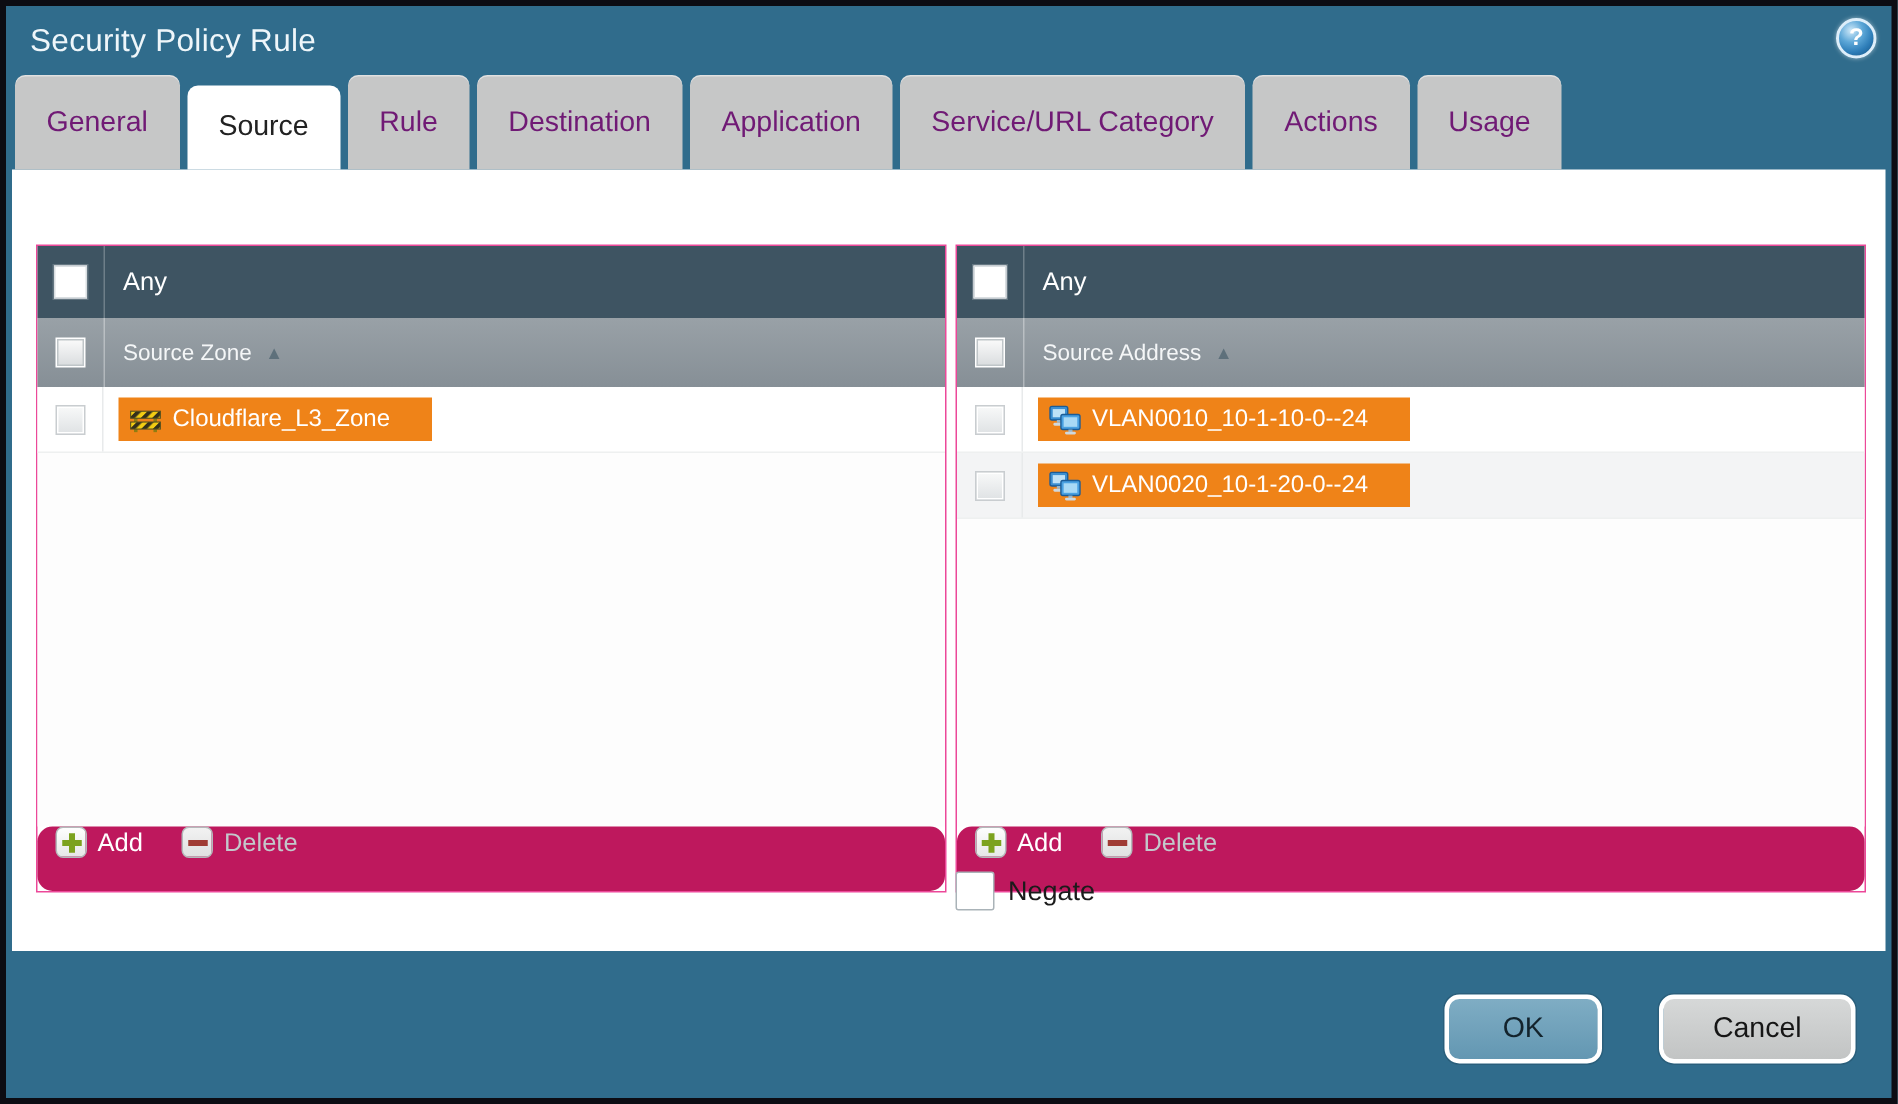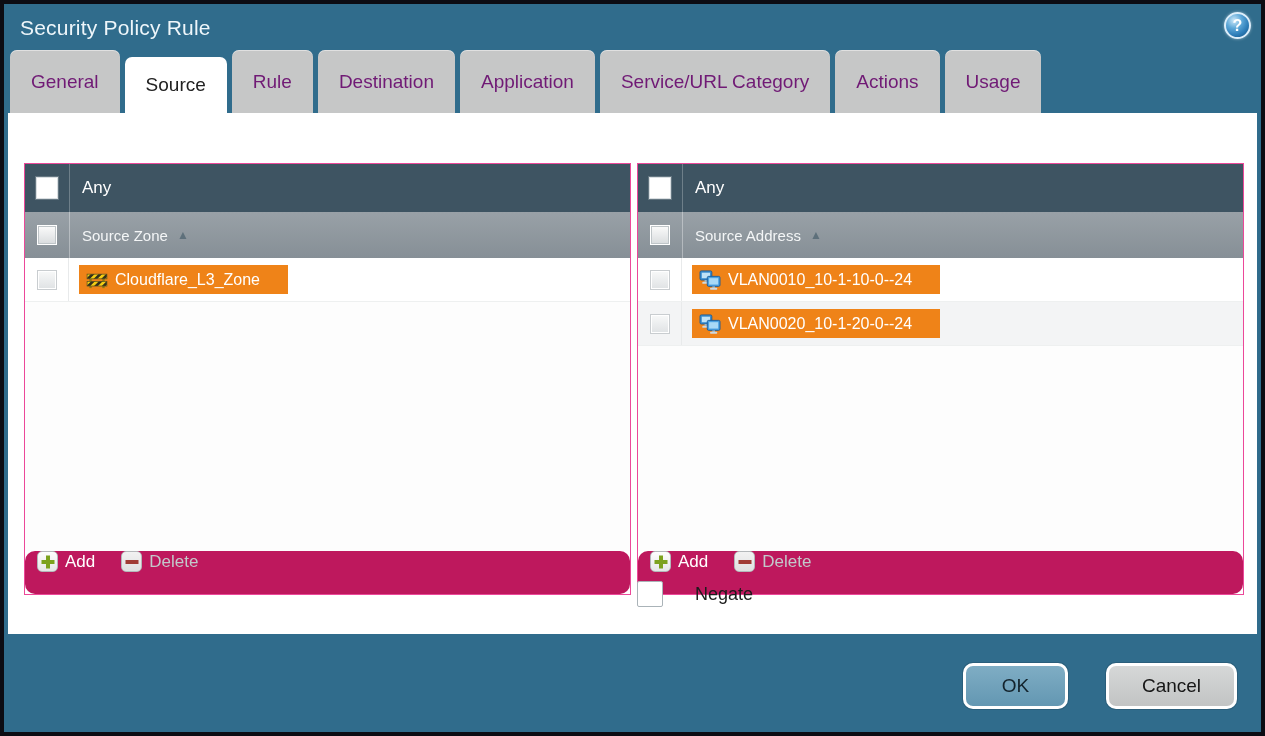--- a/index.html
+++ b/index.html
@@ -146,21 +146,21 @@
     content: ""; position: absolute; background: #A03C35;
     width: 13px; height: 4px; left: 50%; top: 50%; transform: translate(-50%,-50%);
   }
   .tool-label { font-size: 17px; color: #fff; }
   .tool-btn.disabled .tool-label { color: #c3c8cb; }
   .tool-btn.disabled .tool-icon { background: linear-gradient(#f2f2f2, #e0e1e1); }
 
   
   .negate-row {
     position: absolute; left: 629px; top: 468px;
-    display: flex; align-items: center; gap: 32px;
+    display: flex; align-items: center; gap: 9px;
   }
   .negate-label { font-size: 18px; color: #1b1b1b; }
 
   
   .btn {
     position: absolute; top: 659px; height: 46px;
     border: 3px solid #ffffff; border-radius: 10px;
     display: flex; align-items: center; justify-content: center;
     font-size: 19px; cursor: pointer;
     box-shadow: 0 0 0 1px rgba(0,0,0,.12);

